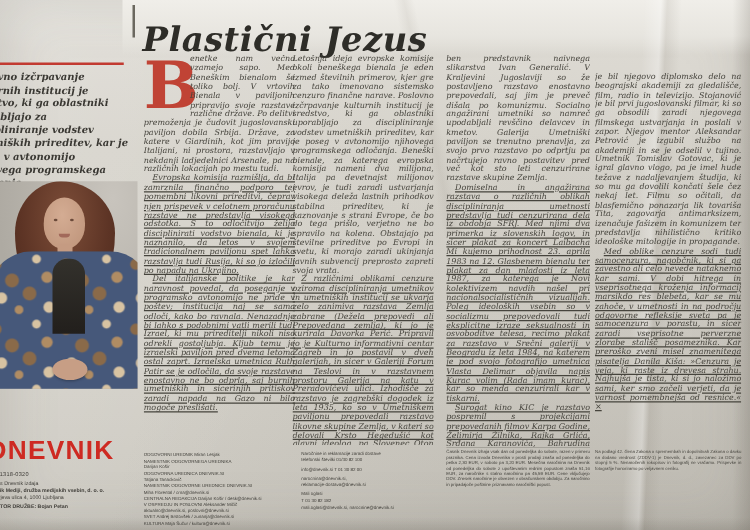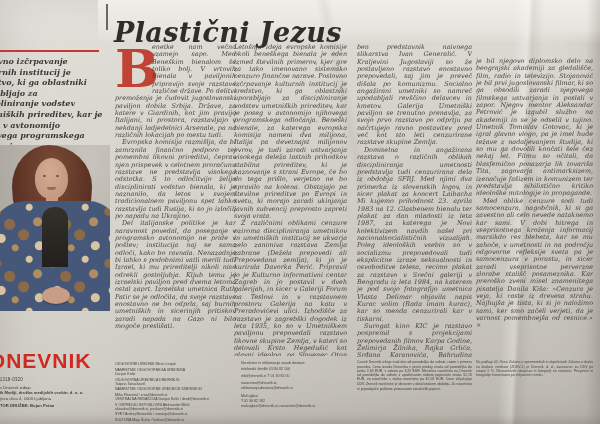--- a/index.html
+++ b/index.html
@@ -63,21 +63,21 @@
   #hands{position:absolute;left:42px;top:142px;width:28px;height:17px;
     border-radius:50%;background:#c79e85;box-shadow:0 1px 2px rgba(0,0,0,.25);}
   
   .col{position:absolute;top:44px;font-style:italic;font-size:6.4px;line-height:7.35px;
     color:#46443d;text-align:justify;overflow:hidden;}
   #col1{left:115px;width:121px;height:312px;}
   #col2{left:234px;width:113px;height:312px;}
   #col3{left:357px;width:115px;height:314px;}
   #col4{left:476px;width:117px;height:300px;margin-top:14px;}
   .col p{margin:0;}
-  .col p.ind{text-indent:7px;}
+  .col p.ind{text-indent:7px;text-decoration:underline;}
   #dropcap{float:left;width:34px;height:47px;margin:1px 3px 0 0;
     font-style:normal;font-weight:700;font-size:52px;line-height:47px;color:#c04335;}
   
   #logo{left:-10px;top:350px;font-family:"Liberation Sans",sans-serif;font-weight:900;
     font-size:21px;line-height:21px;letter-spacing:1px;color:#ce2a22;white-space:nowrap;}
   .tiny{font-family:"Liberation Sans",sans-serif;transform-origin:0 0;color:#413f3a;}
   #issn{left:-13px;top:377px;transform:scale(.7);font-size:6.4px;letter-spacing:.3px;}
   #publisher{left:-13px;top:385px;transform:scale(.7);font-size:6px;line-height:7.8px;width:192px;}
   #publisher .b{font-weight:700;}
   #publisher .gap{margin-top:3px;}

